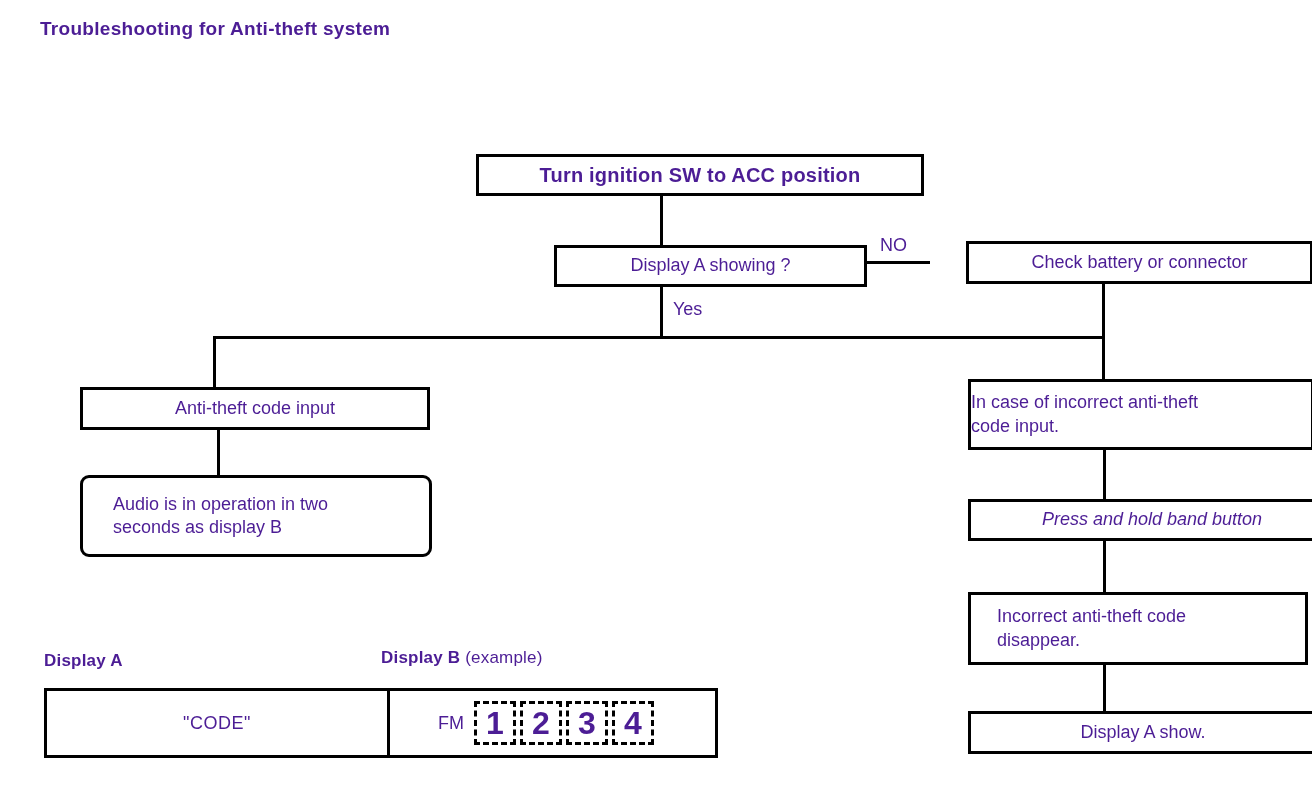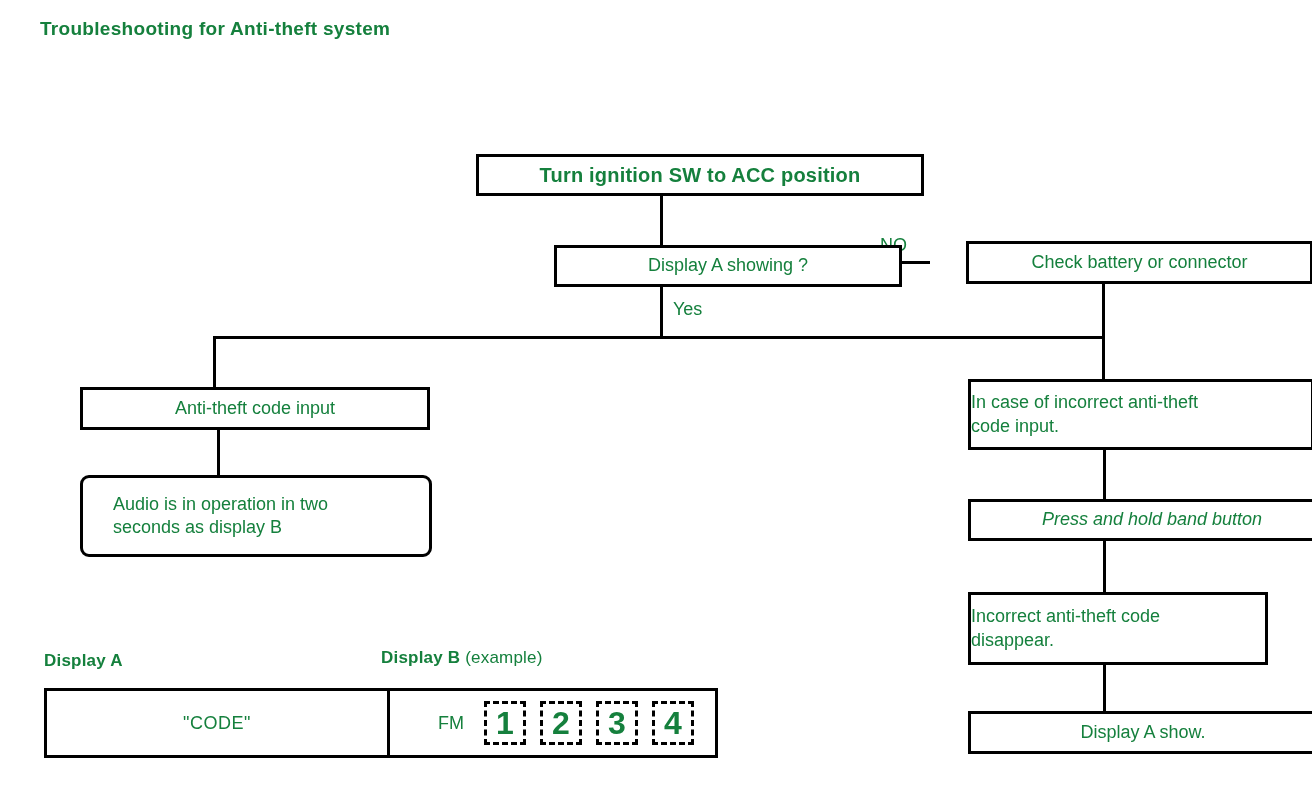--- a/index.html
+++ b/index.html
@@ -6,21 +6,21 @@
     margin: 0;
     padding: 0;
     background: #ffffff;
   }
   .canvas {
     position: relative;
     width: 1312px;
     height: 796px;
     background: #ffffff;
     font-family: "Liberation Sans", sans-serif;
-    color: #15803d;
+    color: #4c1d95;
     overflow: hidden;
   }
   .title {
     position: absolute;
     left: 40px;
     top: 18px;
     font-size: 19px;
     font-weight: bold;
     letter-spacing: 0.3px;
   }
@@ -83,21 +83,21 @@
     justify-content: center;
     font-size: 18px;
     letter-spacing: 0.5px;
   }
   .display-cell-b {
     flex: 1;
     display: flex;
     align-items: center;
     justify-content: flex-start;
     padding-left: 48px;
-    gap: 14px;
+    gap: 4px;
   }
   .band-label {
     font-size: 18px;
     margin-right: 6px;
   }
   .digit-box {
     box-sizing: border-box;
     width: 42px;
     height: 44px;
     border: 3px dashed #000000;
@@ -124,21 +124,21 @@
   <div class="line" style="left:217px; top:430px; width:3px; height:45px;"></div>
   <div class="line" style="left:1103px; top:450px; width:3px; height:49px;"></div>
   <div class="line" style="left:1103px; top:541px; width:3px; height:51px;"></div>
   <div class="line" style="left:1103px; top:665px; width:3px; height:46px;"></div>
 
   <div class="float-label" style="left:880px; top:218px;margin-top:17px;">NO</div>
   <div class="float-label" style="left:673px; top:299px;">Yes</div>
 
   <div class="node bold" style="left:440px; top:154px; width:448px; height:42px;">Turn ignition SW to ACC position</div>
 
-  <div class="node" style="left:518px; top:245px; width:348px; height:42px;">Display A showing ?</div>
+  <div class="node" style="left:518px; top:245px; width:313px; height:42px;">Display A showing ?</div>
 
   <div class="node" style="left:930px; top:241px; width:347px; height:43px;">Check battery or connector</div>
 
   <div class="node" style="left:44px; top:387px; width:350px; height:43px;">Anti-theft code input</div>
 
   <div class="node left-align" style="left:44px; top:475px; width:352px; height:82px; padding-left:30px;border-radius:9px;">
     <div class="lines">
       <div>Audio is in operation in two</div>
       <div>seconds as display B</div>
     </div>
@@ -146,21 +146,21 @@
 
   <div class="node left-align" style="left:932px; top:379px; width:346px; height:71px; ">
     <div class="lines">
       <div>In case of incorrect anti-theft</div>
       <div>code input.</div>
     </div>
   </div>
 
   <div class="node" style="left:932px; top:499px; width:368px; height:42px;font-style:italic;">Press and hold band button</div>
 
-  <div class="node left-align" style="left:932px; top:592px; width:300px; height:73px; ">
+  <div class="node left-align" style="left:932px; top:592px; width:340px; height:73px; padding-left:26px;">
     <div class="lines">
       <div>Incorrect anti-theft code</div>
       <div>disappear.</div>
     </div>
   </div>
 
   <div class="node" style="left:932px; top:711px; width:350px; height:43px;">Display A show.</div>
 
   <div class="display-caption" style="left:44px; top:651px;">Display A</div>
 

